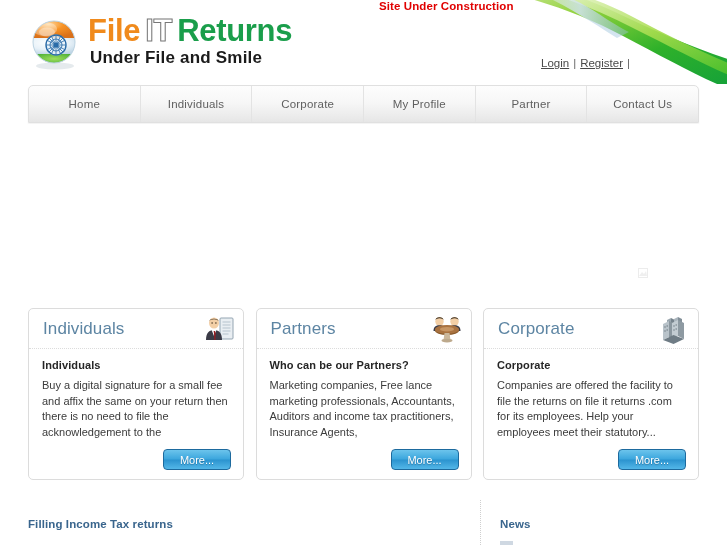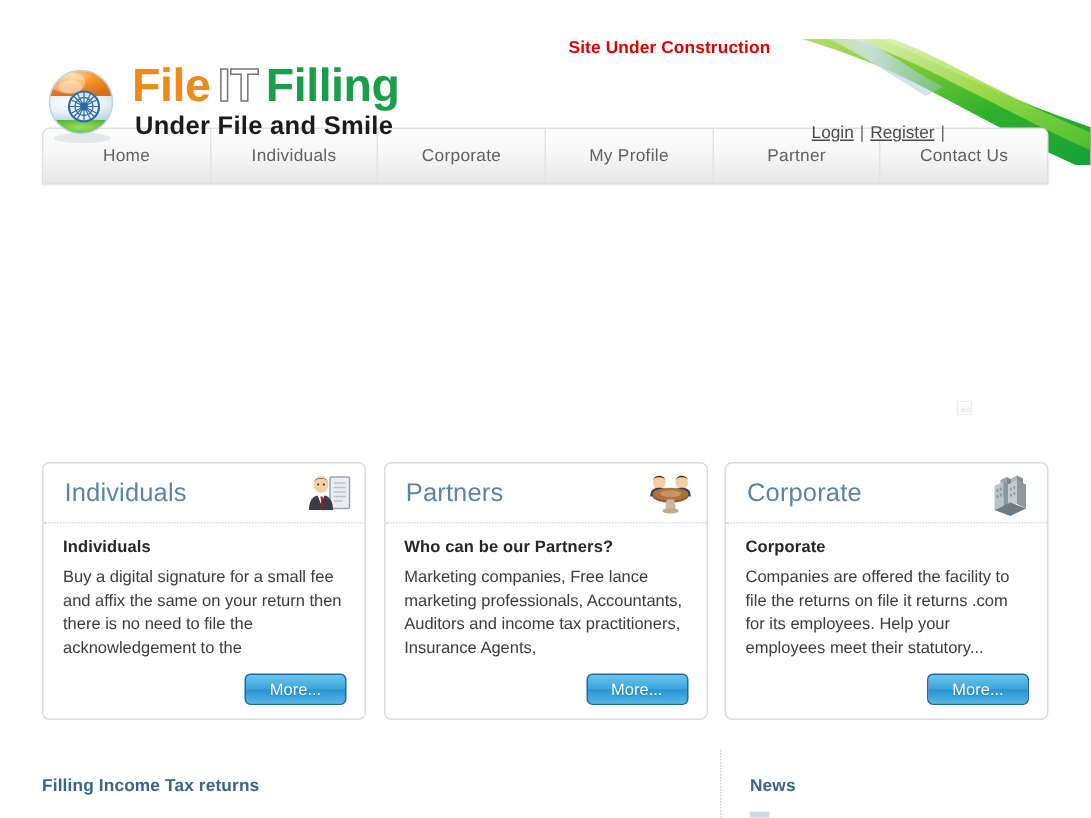--- a/index.html
+++ b/index.html
@@ -14,21 +14,20 @@
     overflow: hidden;
     position: relative;
   }
 
   
   #header {
     position: relative;
     width: 727px;
     height: 84px;
     overflow: hidden;
-    margin-top: 26px;
   }
 
   .swoosh-wrap {
     position: absolute;
     top: -6px;
     right: -4px;
     width: 330px;
     height: 92px;
     pointer-events: none;
   }
@@ -342,21 +341,21 @@
           <line x1="23.2" y1="19.8" x2="32.8" y2="38.2"></line>
           <line x1="32.8" y1="19.8" x2="23.2" y2="38.2"></line>
           <line x1="18.8" y1="24.2" x2="37.2" y2="33.8"></line>
           <line x1="18.8" y1="33.8" x2="37.2" y2="24.2"></line>
         </g>
         <ellipse cx="19" cy="16" rx="8" ry="4.5" fill="#ffffff" opacity="0.35"></ellipse>
       </svg>
     </div>
     <div class="logo-text">
       <div class="logo-line1">
-        <span class="logo-file">File</span><span class="logo-it">IT</span><span class="logo-returns">Filling</span>
+        <span class="logo-file">File</span><span class="logo-it">IT</span><span class="logo-returns">Returns</span>
       </div>
       <div class="logo-line2">Under File and Smile</div>
     </div>
   </div>
 
   <div id="auth-links">
     <a href="#">Login</a><span class="sep">|</span><a href="#">Register</a><span class="sep">|</span>
   </div>
 </div>
 

